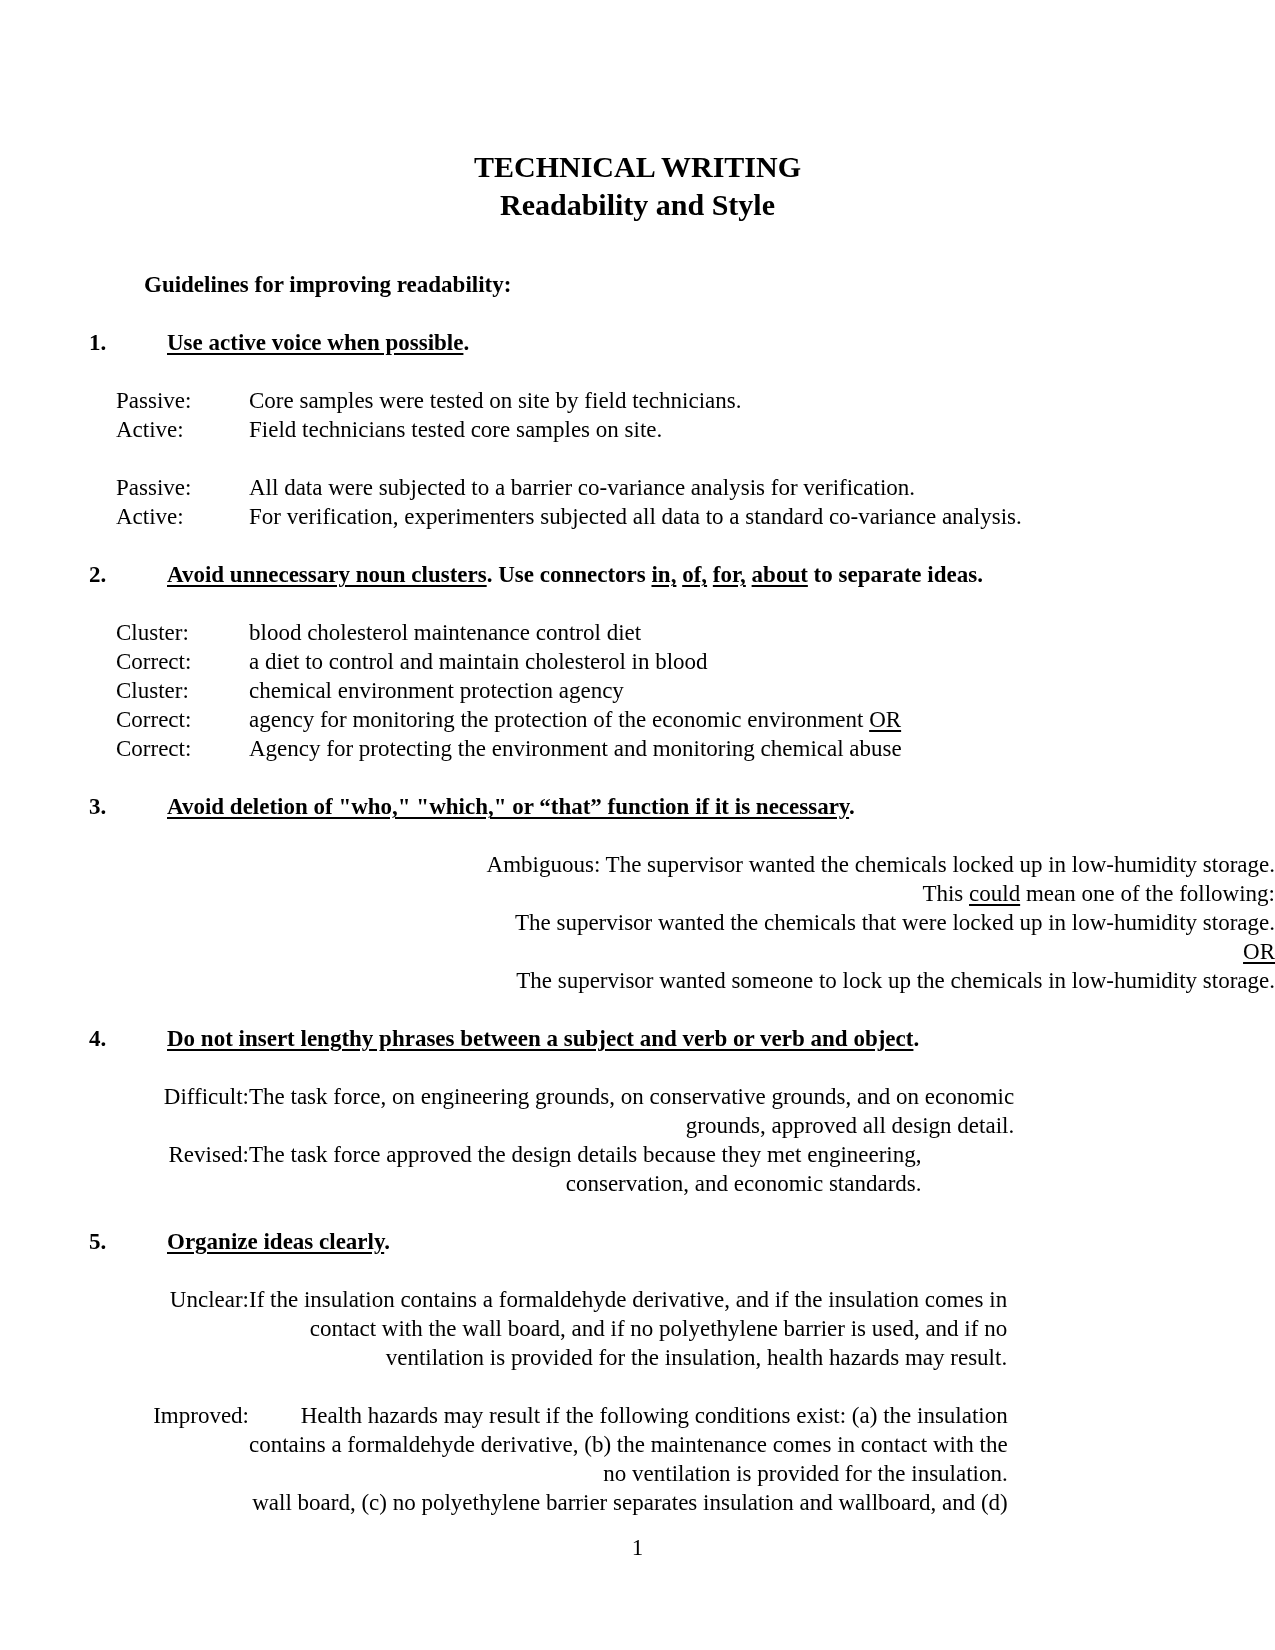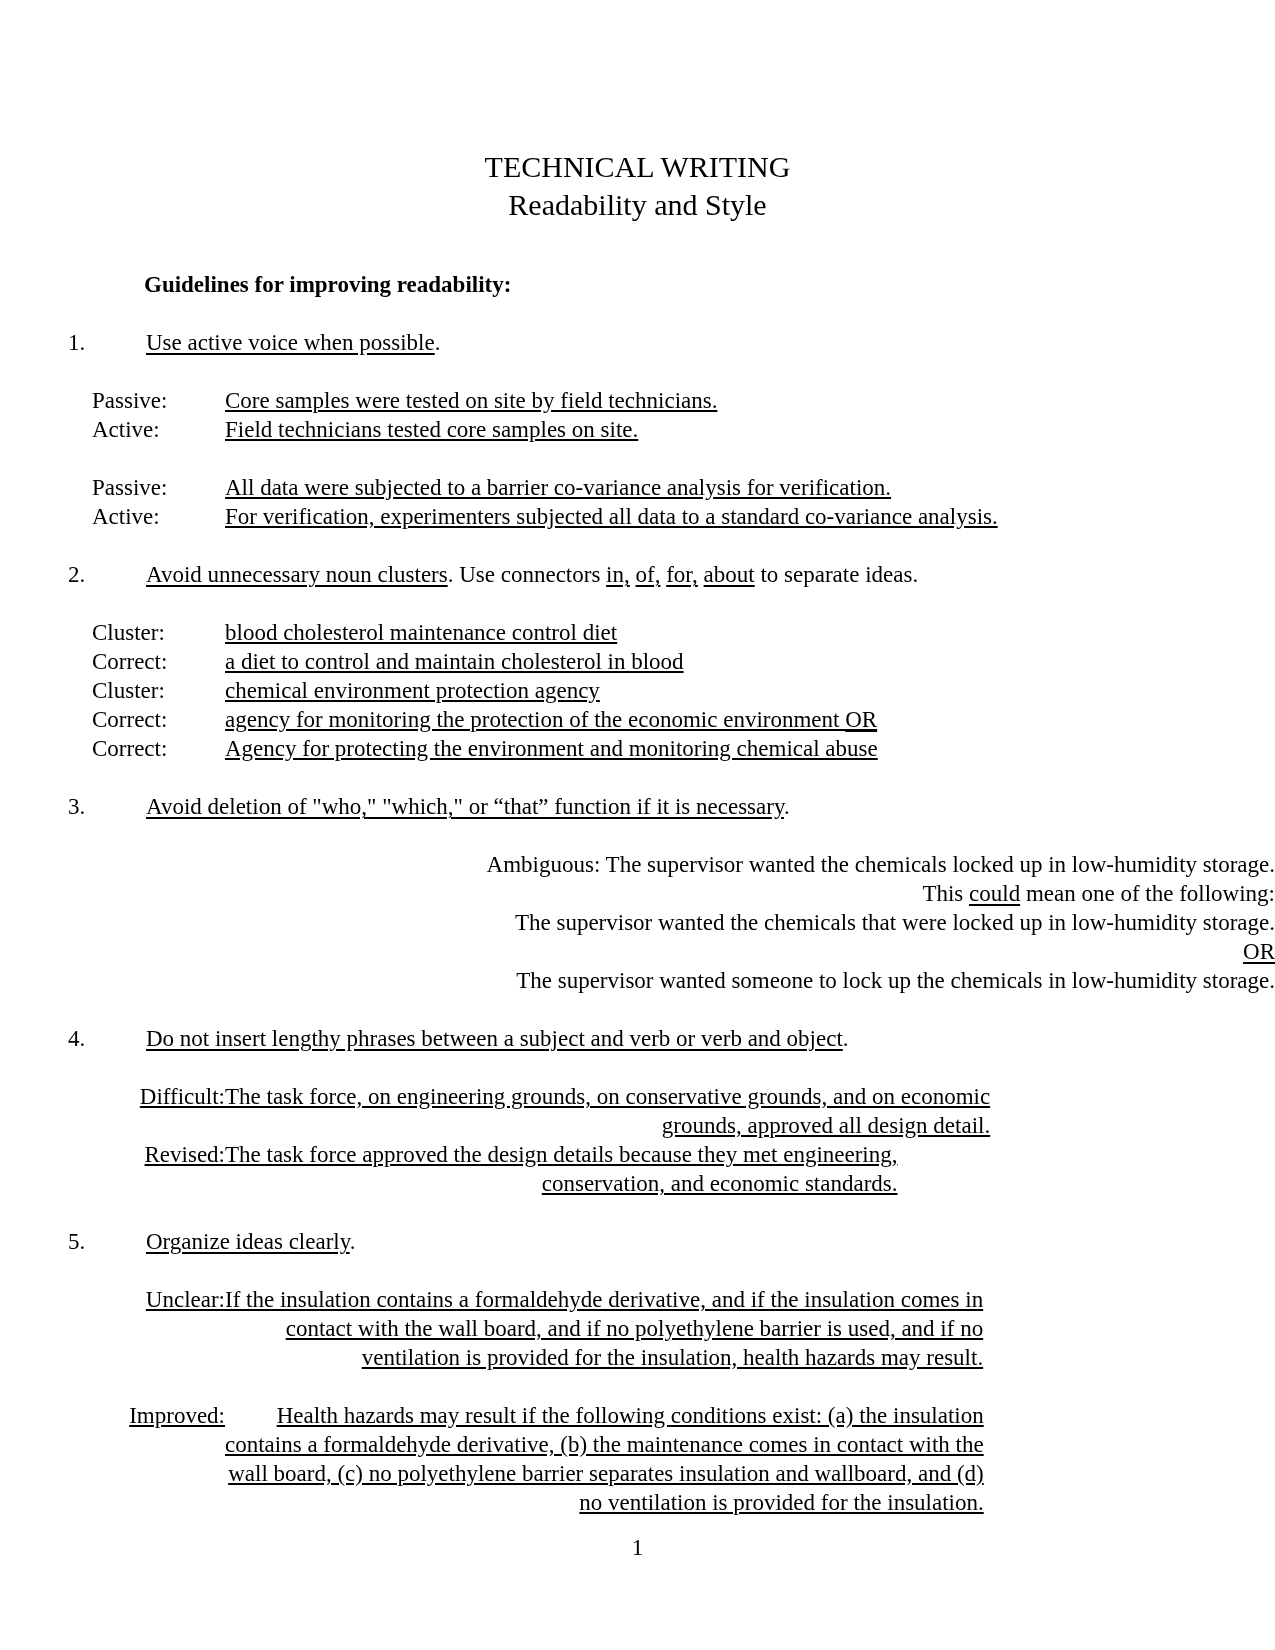--- a/index.html
+++ b/index.html
@@ -12,37 +12,38 @@
     position: relative;
     width: 1275px; height: 1650px;
     box-sizing: border-box;
     padding-top: 148px;
     overflow: hidden;
     font-size: 23px;
     line-height: 29px;
   }
   .title-block {
     text-align: center;
-    font-weight: normal;
+    font-weight: bold;
     font-size: 30px;
     line-height: 38px;
   }
   .intro {
     margin-left: 144px;
     margin-top: 46px;
     font-weight: bold;
     white-space: nowrap;
   }
   .blk { margin-top: 29px; }
   .item-heading {
-    margin-left: 68px;
+    margin-left: 89px;
     white-space: nowrap;
+    font-weight: bold;
   }
   .num { display: inline-block; width: 78px; }
-  .group { margin-left: 92px; text-decoration: underline; }
+  .group { margin-left: 116px; }
   .exrow { white-space: nowrap; }
   .lab { display: inline-block; width: 133px; vertical-align: top; }
   .flexrow { display: flex; text-align: right; }
   .flexrow .lab { flex: 0 0 133px; }
   .lines div { white-space: nowrap; }
   .sec3 { margin-left: 222px; text-align: right; }
   .sec3 > div { white-space: nowrap; }
   .opt { margin-left: 133px; }
   .orline { margin-left: 184px; }
   .u {
@@ -130,21 +131,21 @@
         </span>
       </div>
   </div>
 
   <div class="group blk">
     <div class="flexrow">
         <span class="lab">Improved:</span>
         <span class="lines">
           <div>Health hazards may result if the following conditions exist: (a) the insulation</div>
           <div>contains a formaldehyde derivative, (b) the maintenance comes in contact with the</div>
+          <div>no ventilation is provided for the insulation.</div>
           <div>wall board, (c) no polyethylene barrier separates insulation and wallboard, and (d)</div>
-          <div>no ventilation is provided for the insulation.</div>
         </span>
       </div>
   </div>
 
   <div class="footer">1</div>
 
 </div>
 
 </body></html>

